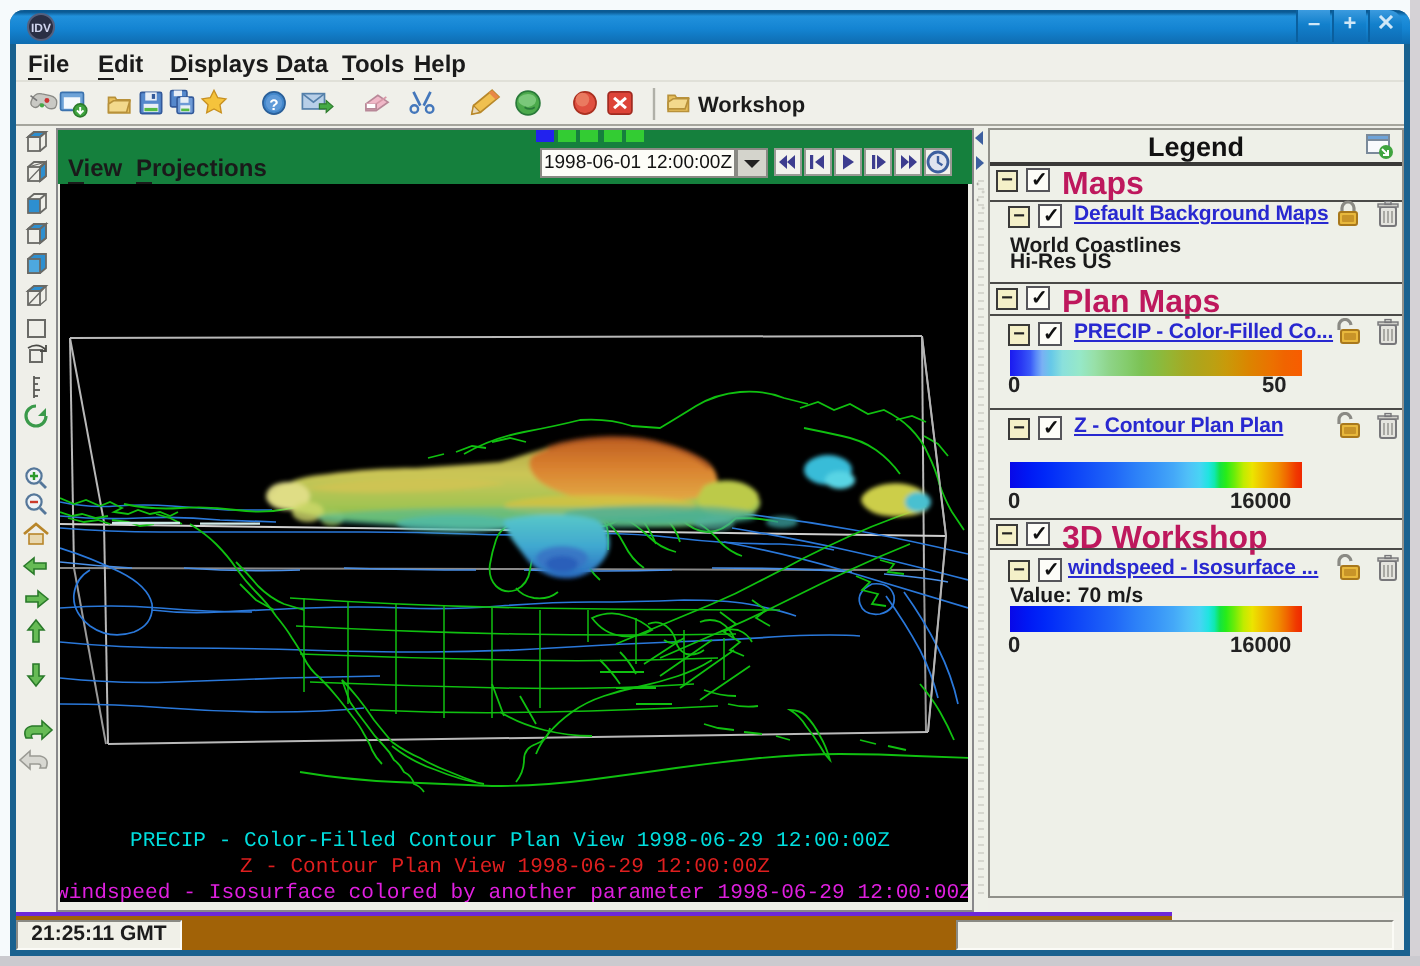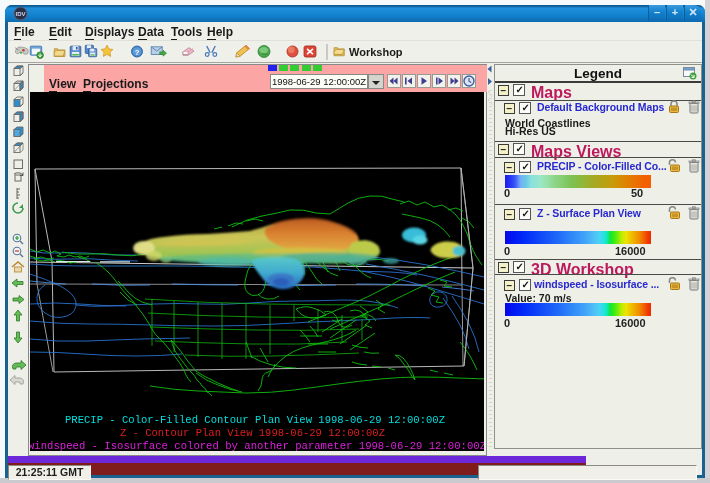--- a/index.html
+++ b/index.html
@@ -12,33 +12,33 @@
 #title{left:5px;top:5px;width:700px;height:17px;border-radius:7px 7px 0 0;background:linear-gradient(180deg,#0b5a94 0%,#0b5a94 6%,#2191dc 18%,#1484d2 55%,#0e6cb0 100%);}
 #title .txt{position:absolute;left:0;right:0;top:1px;text-align:center;color:#fff;font-weight:bold;font-size:13px;letter-spacing:0.2px;text-shadow:0 1px 1px #0a4a7a}
 .wbtn{position:absolute;top:0;width:17px;height:16px;background:linear-gradient(180deg,#3b9bdf 0%,#1280cc 45%,#0e6cb4 100%);border-left:1px solid #0a5f9e;color:#cfe7f7;font-weight:bold;text-align:center;font-size:11px;line-height:15px}
 #menubar{left:8px;top:22px;width:694px;height:19px;background:#f0f0ea;border-bottom:1px solid #e0e0d8}
 .mitem{position:absolute;top:3px;font-weight:bold;font-size:12px;color:#1a1a1a}
 .mitem u{text-decoration:none;border-bottom:1px solid #1a1a1a}
 #toolbar{left:8px;top:41px;width:694px;height:22px;background:#f0f0ea;border-bottom:1px solid #a5a59d}
 #content{left:8px;top:64px;width:694px;height:392px;background:#eeefe8}
 #rail{left:8px;top:64px;width:20px;height:392px;background:#efefe9}
 #mappanel{left:28px;top:64px;width:459px;height:392px;border:1px solid #88888a;background:#eeefe7}
-#maphead{left:44px;top:65px;width:457px;height:27px;background:#fca5a5}
+#maphead{left:29px;top:65px;width:457px;height:27px;background:#15803d}
 .vp{position:absolute;top:12px;font-weight:bold;font-size:12px;color:#1a1a1a}
 .vp u{text-decoration:none;border-bottom:1px solid #1a1a1a}
 #canvas{left:30px;top:92px;width:454px;height:359px;background:#000}
 #splitter{left:487px;top:64px;width:7px;height:392px;background:#eef0e8}
 #legend{left:494px;top:64px;width:208px;height:385px;background:#eef0e8;border:1px solid #90908a}
-#statusbar{left:8px;top:456px;width:578px;height:19px;background:#7f1d1d;border-top:7px solid #6d28d9}
+#statusbar{left:8px;top:456px;width:578px;height:19px;background:#a16207;border-top:2px solid #6d28d9}
 .sbox{position:absolute;top:2px;height:15px;border:1px solid;border-color:#8a8a84 #fbfbf6 #fbfbf6 #8a8a84;background:#f0f0e8;font-size:10.5px;font-weight:bold;color:#1c1c1c;line-height:13px;white-space:pre}
 .lgline{position:absolute;left:0;width:206px;height:1px;background:#4a4a48}
 .minus{position:absolute;width:11px;height:11px;background:#f4f0c8;border:1px solid #3a3a38;font-size:10px;line-height:9px;text-align:center;color:#222;font-weight:bold}
 .check{position:absolute;width:12px;height:12px;background:#fdfdf8;border:1px solid #55555a}
 .check:after{content:"\2713";position:absolute;left:1.5px;top:-1px;font-size:10px;font-weight:900;color:#111}
-.llink{position:absolute;font-weight:bold;font-size:10.5px;letter-spacing:-0.1px;color:#2828d0;white-space:nowrap}
+.llink{position:absolute;font-weight:bold;font-size:10.5px;letter-spacing:-0.1px;color:#2828d0;text-decoration:underline;white-space:nowrap}
 .lgtxt{position:absolute;font-weight:bold;font-size:10.5px;color:#1a1a1a;white-space:pre}
 .lghead{position:absolute;font-weight:bold;font-size:16px;color:#be185d}
 .cbar{position:absolute;left:10px;width:146px;height:13px}
 .cbarlab{position:absolute;font-weight:bold;font-size:11px;color:#222}
 </style>
 </head>
 <body>
 <div class="abs" id="desk-r"></div>
 <div class="abs" id="desk-b"></div>
 <div class="abs" style="left:5px;top:469px;width:9px;height:9px;background:linear-gradient(to top right,#cbcacf 49%,transparent 51%)"></div>
@@ -143,21 +143,21 @@
       </g>
  <text x="349" y="56" font-size="11" font-weight="bold" fill="#1a1a1a" font-family="Liberation Sans">Workshop</text>
 </svg>
 </div>
 <div class="abs" id="timectl" style="left:0;top:0;width:710px;height:0;z-index:6">
  <div class="abs" style="left:268px;top:65px;width:9px;height:6px;background:#2222ee"></div>
  <div class="abs" style="left:279px;top:65px;width:9px;height:6px;background:#33cc33"></div>
  <div class="abs" style="left:290px;top:65px;width:9px;height:6px;background:#33cc33"></div>
  <div class="abs" style="left:302px;top:65px;width:9px;height:6px;background:#33cc33"></div>
  <div class="abs" style="left:313px;top:65px;width:9px;height:6px;background:#33cc33"></div>
- <div class="abs" style="left:270px;top:74px;width:98px;height:15px;background:#fdfdf8;border:1px solid #8a8a84;font-size:9.5px;color:#111;line-height:13px;text-align:center;white-space:pre">1998-06-29 12:00:00Z</div>
+ <div class="abs" style="left:270px;top:74px;width:98px;height:15px;background:#fdfdf8;border:1px solid #8a8a84;font-size:9.5px;color:#111;line-height:13px;text-align:center;white-space:pre">1998-06-01 12:00:00Z</div>
  <div class="abs" style="left:368px;top:74px;width:16px;height:15px;background:#d4d4cc;border:1px solid #8a8a84"><svg width="14" height="13">
         <path d="M3,5 l4,4 4,-4z" fill="#222"></path>
       </svg></div>
  <svg class="abs" style="left:387px;top:74px" width="96" height="15" viewBox="0 0 96 15">
   <g stroke="#9a9a94" fill="#f2f2ec">
         <rect x="0.5" y="0.5" width="13" height="13"></rect>
         <rect x="15.5" y="0.5" width="13" height="13"></rect>
         <rect x="30.5" y="0.5" width="13" height="13"></rect>
         <rect x="45.5" y="0.5" width="13" height="13"></rect>
         <rect x="60.5" y="0.5" width="13" height="13"></rect>
@@ -420,21 +420,21 @@
       <rect x="2" y="3.5" width="8" height="9.5" rx="1" fill="#e4e4de" stroke="#77777a"></rect>
       <rect x="1" y="2" width="10" height="1.5" fill="#d0d0ca" stroke="#77777a" stroke-width="0.7"></rect>
       <rect x="4.5" y="0.8" width="3" height="1.4" fill="none" stroke="#77777a" stroke-width="0.7"></rect>
       <path d="M4,5.5 v6 M6,5.5 v6 M8,5.5 v6" stroke="#9a9a94" stroke-width="0.8"></path>
     </svg>
  <div class="lgtxt" style="left:10px;top:52px">World Coastlines</div>
  <div class="lgtxt" style="left:10px;top:60px">Hi-Res US</div>
  <div class="lgline" style="top:76px"></div>
  <div class="minus" style="left:3px;top:79px">−</div>
  <div class="check" style="left:18px;top:78px"></div>
- <div class="lghead" style="left:36px;top:78px">Maps Views</div>
+ <div class="lghead" style="left:36px;top:78px">Plan Maps</div>
  <div class="lgline" style="top:92px"></div>
  <div class="minus" style="left:9px;top:97px">−</div>
  <div class="check" style="left:24px;top:96px"></div>
  <div class="llink" style="left:42px;top:95px">PRECIP - Color-Filled Co...</div>
  <svg style="position:absolute;left:172px;top:94px" width="14" height="14" viewBox="0 0 14 14">
       <path d="M2.5,6 v-2 a3,3 0 0,1 6,-0.5" fill="none" stroke="#8a8a84" stroke-width="1.6"></path>
       <rect x="3.5" y="6" width="9" height="6.5" rx="1" fill="#e8b83c" stroke="#a8781c"></rect>
       <rect x="5" y="7.5" width="6" height="3.5" rx="0.5" fill="#c89428"></rect>
     </svg>
  <svg style="position:absolute;left:193px;top:94px" width="12" height="14" viewBox="0 0 12 14">
@@ -442,21 +442,21 @@
       <rect x="1" y="2" width="10" height="1.5" fill="#d0d0ca" stroke="#77777a" stroke-width="0.7"></rect>
       <rect x="4.5" y="0.8" width="3" height="1.4" fill="none" stroke="#77777a" stroke-width="0.7"></rect>
       <path d="M4,5.5 v6 M6,5.5 v6 M8,5.5 v6" stroke="#9a9a94" stroke-width="0.8"></path>
     </svg>
  <div class="cbar" style="top:110px;background:linear-gradient(90deg,#1a1af0 0%,#2a3af4 4%,#3a5af8 7%,#5a8af8 9%,#7ab0f4 11%,#66c8e8 14%,#8ae0dc 18%,#96e8c8 24%,#98e0a8 29%,#8ed488 34%,#84cc6c 40%,#7cc254 45%,#86bc42 50%,#96b432 55%,#a4aa24 60%,#b0a41a 65%,#bca012 70%,#c89a0a 74%,#d29004 78%,#dc8400 82%,#e47a00 86%,#ec7000 90%,#f06400 94%,#f85c00 100%)"></div>
  <div class="cbarlab" style="left:9px;top:122px">0</div>
  <div class="cbarlab" style="left:136px;top:122px">50</div>
  <div class="lgline" style="top:139px"></div>
  <div class="minus" style="left:9px;top:144px">−</div>
  <div class="check" style="left:24px;top:143px"></div>
- <div class="llink" style="left:42px;top:142px">Z - Surface Plan View</div>
+ <div class="llink" style="left:42px;top:142px">Z - Contour Plan Plan</div>
  <svg style="position:absolute;left:172px;top:141px" width="14" height="14" viewBox="0 0 14 14">
       <path d="M2.5,6 v-2 a3,3 0 0,1 6,-0.5" fill="none" stroke="#8a8a84" stroke-width="1.6"></path>
       <rect x="3.5" y="6" width="9" height="6.5" rx="1" fill="#e8b83c" stroke="#a8781c"></rect>
       <rect x="5" y="7.5" width="6" height="3.5" rx="0.5" fill="#c89428"></rect>
     </svg>
  <svg style="position:absolute;left:193px;top:141px" width="12" height="14" viewBox="0 0 12 14">
       <rect x="2" y="3.5" width="8" height="9.5" rx="1" fill="#e4e4de" stroke="#77777a"></rect>
       <rect x="1" y="2" width="10" height="1.5" fill="#d0d0ca" stroke="#77777a" stroke-width="0.7"></rect>
       <rect x="4.5" y="0.8" width="3" height="1.4" fill="none" stroke="#77777a" stroke-width="0.7"></rect>
       <path d="M4,5.5 v6 M6,5.5 v6 M8,5.5 v6" stroke="#9a9a94" stroke-width="0.8"></path>

